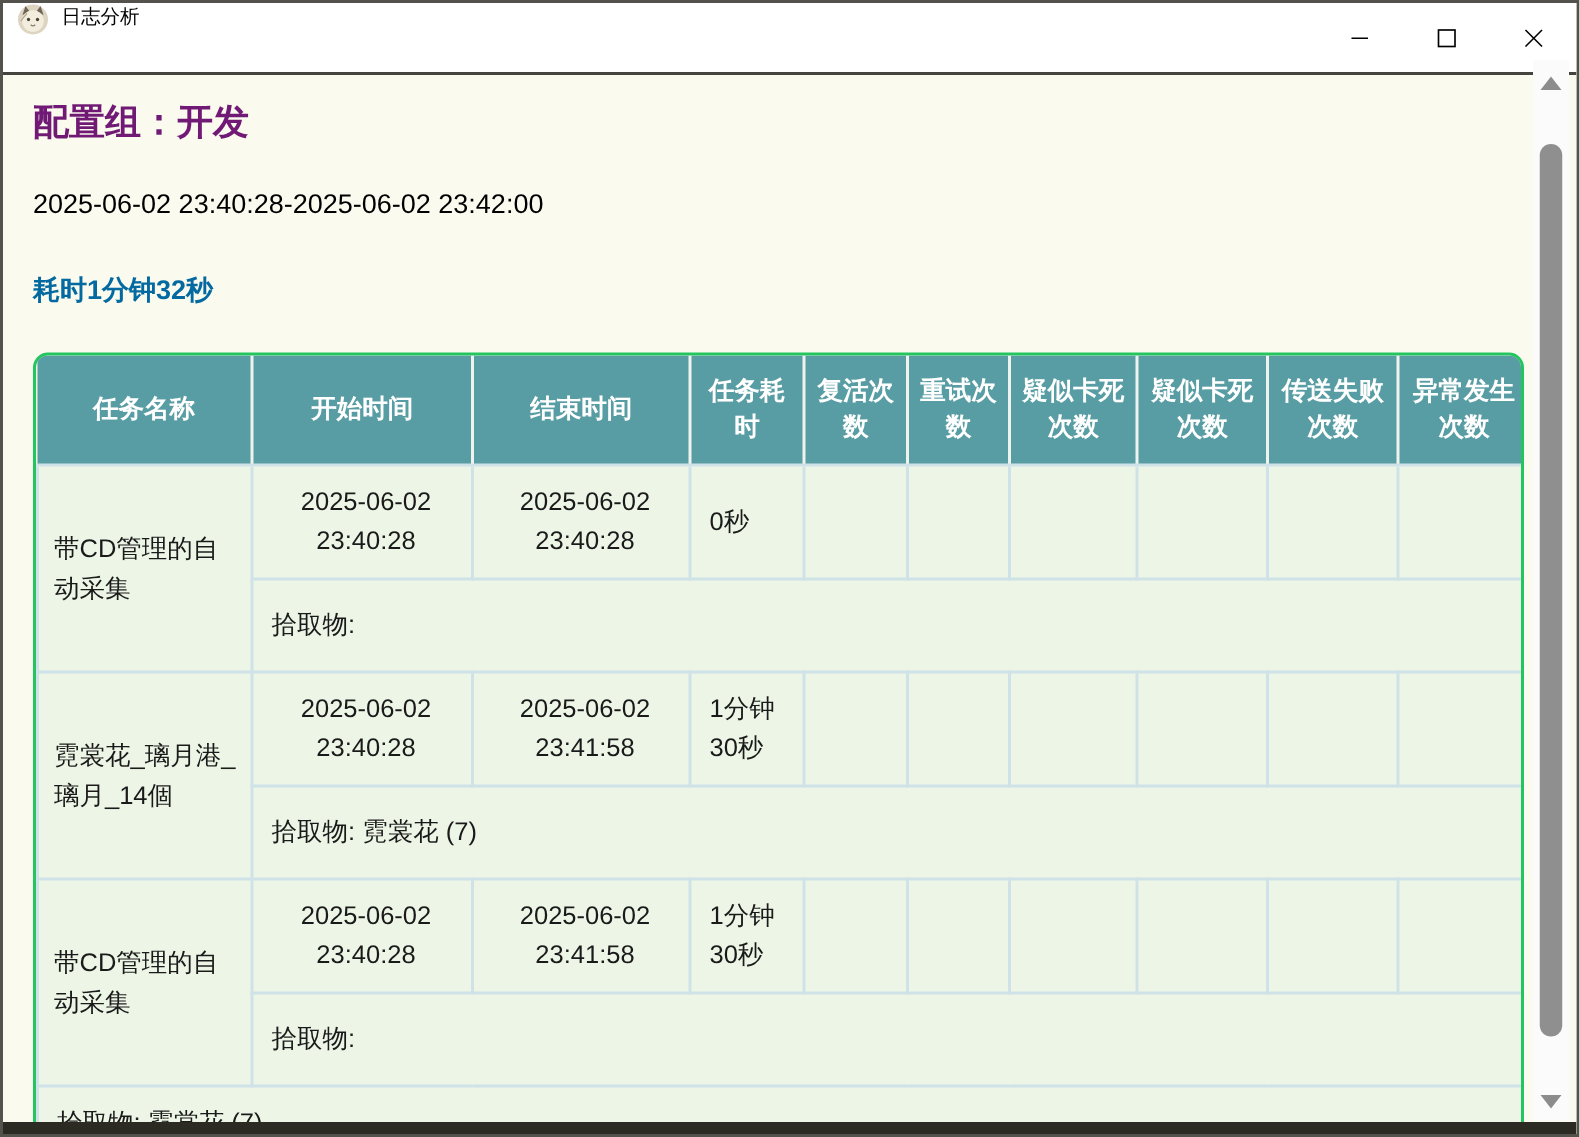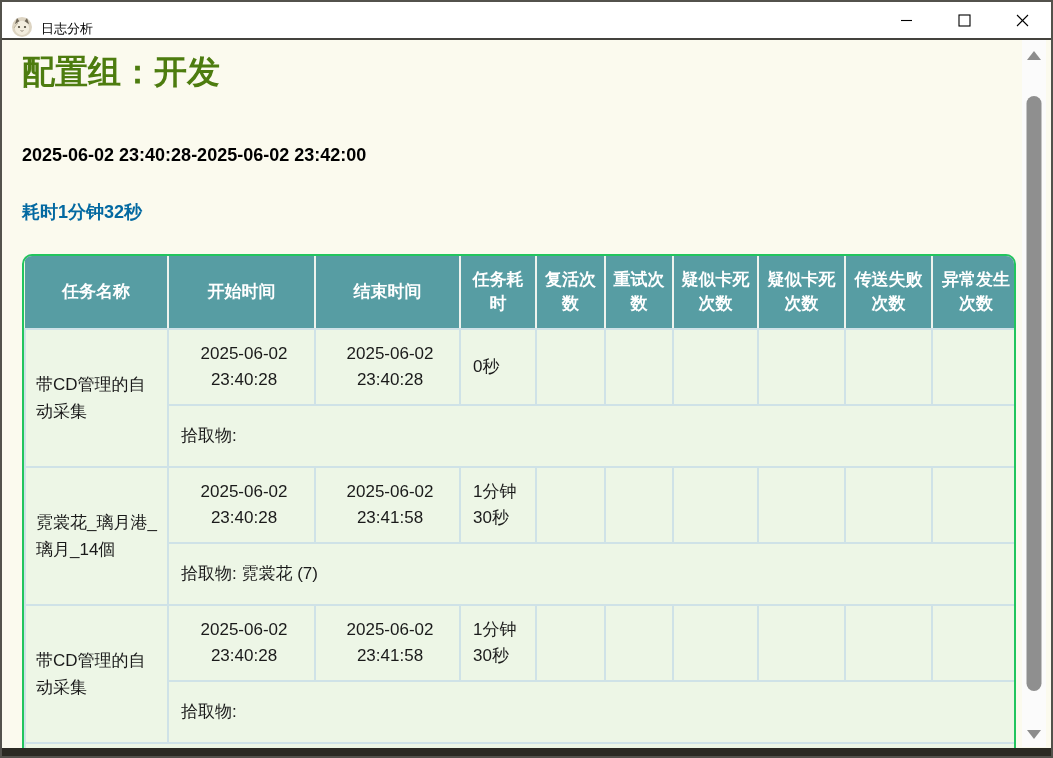--- a/index.html
+++ b/index.html
@@ -10,25 +10,25 @@
   }
   .window {
     position: relative;
     width: 1053px; height: 758px;
     border: 2px solid #53524c;
     background: #fbfaee;
     overflow: hidden;
   }
   
   .titlebar {
-    height: 38px;
+    height: 48px;
     background: #ffffff;
     border-bottom: 2px solid #44433e;
     display: flex;
-    align-items: flex-end;
+    align-items: flex-start;
     padding-left: 9px;
   }
   .app-icon { width: 22px; height: 22px; display: inline-block; }
   .title-text {
     margin-left: 8px;
     font-size: 13px;
     color: #000;
   }
   .win-btns {
     margin-left: auto;
@@ -44,29 +44,29 @@
   }
   
   .content {
     position: relative;
     height: 712px;
     padding: 16px 20px 0 20px;
     background: #fbfaee;
     color: #111;
   }
   .h-config {
-    font-size: 33px;
+    font-size: 24px;
     font-weight: bold;
     line-height: 32px;
-    color: #4d7c0f;
+    color: #701a75;
   }
   .h-range {
-    margin-top: 56px;
+    margin-top: 27px;
     font-size: 18px;
-    font-weight: bold;
+    font-weight: normal;
     line-height: 22px;
     color: #000;
   }
   .h-elapsed {
     margin-top: 35px;
     font-size: 18px;
     font-weight: bold;
     line-height: 22px;
     color: #0369a1;
   }

